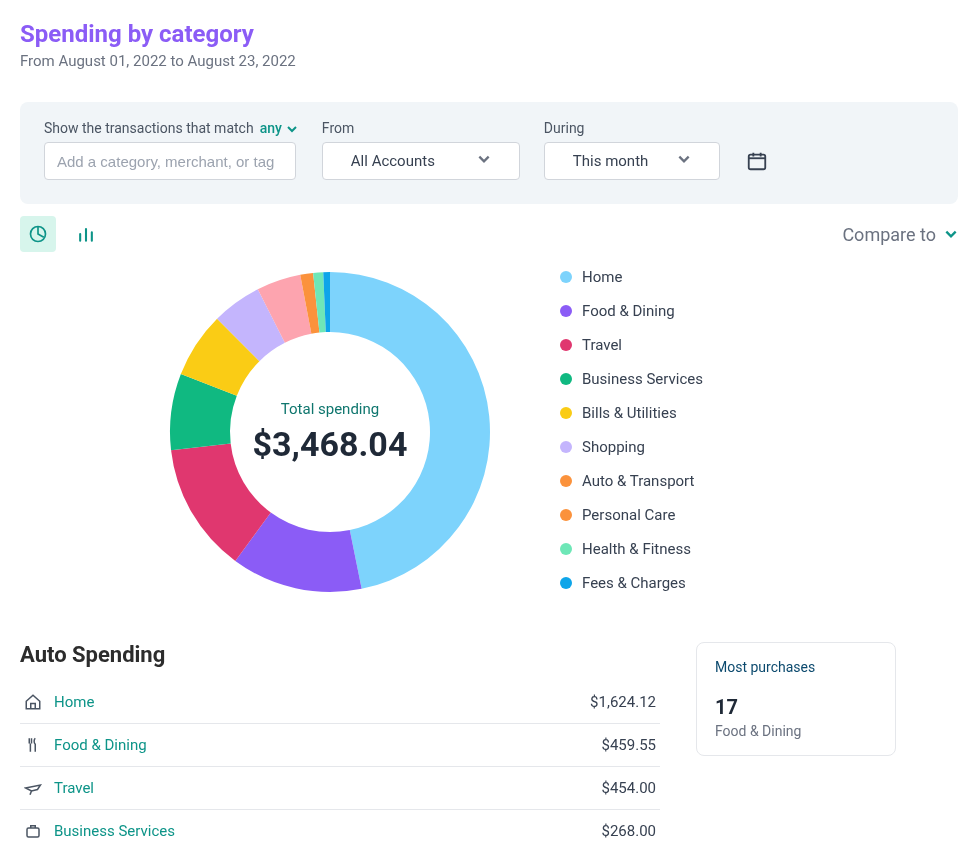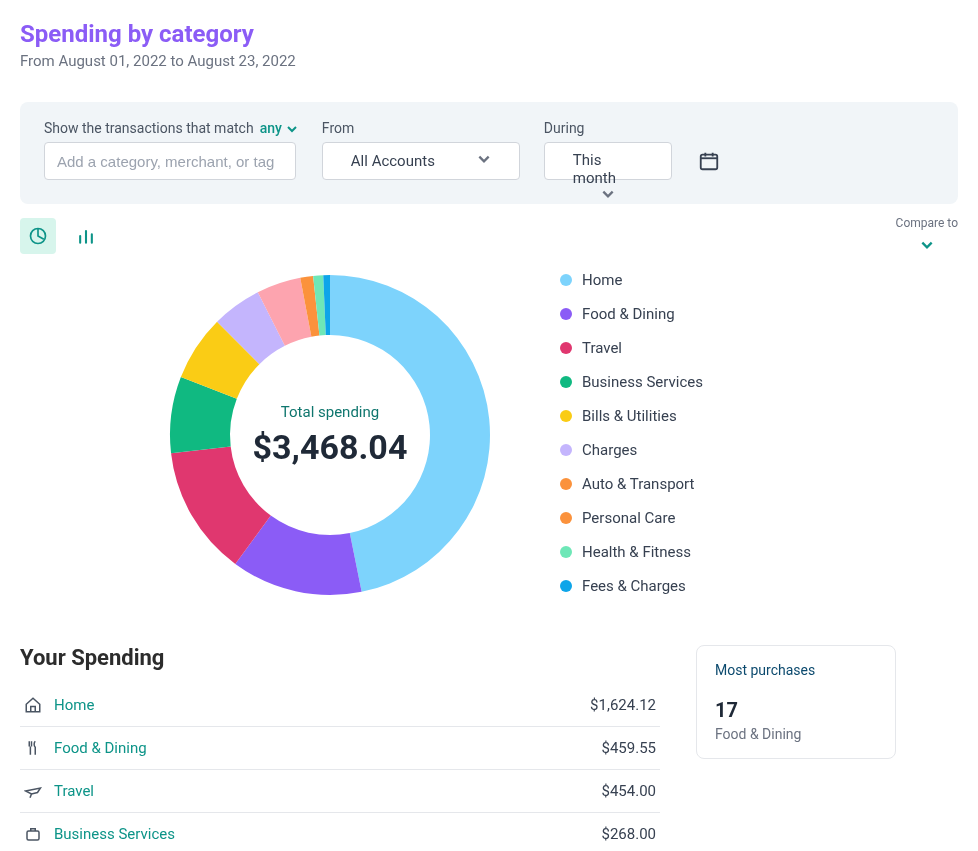--- a/index.html
+++ b/index.html
@@ -65,21 +65,21 @@
   padding: 8px 28px;
   font-size: 15px;
   color: #374151;
   height: 38px;
   display: flex;
   align-items: center;
   justify-content: space-between;
   cursor: pointer;
   width: 198px;
 }
-.during-select { width: 128px; flex-direction: column; }
+.during-select { width: 176px; }
 .select .chev { color: #6b7280; }
 .calendar-btn {
   width: 26px; height: 26px;
   display: flex; align-items: center; justify-content: center;
   color: #374151;
   cursor: pointer;
   margin-bottom: 6px;
 }
 
 .chart-toolbar {
@@ -92,24 +92,23 @@
 .toggle-btn {
   width: 36px; height: 36px;
   border-radius: 4px;
   display: flex; align-items: center; justify-content: center;
   cursor: pointer;
   color: #0d9488;
 }
 .toggle-btn.active { background: #d7f5ec; }
 .compare {
   display: flex; align-items: center; gap: 8px;
-  font-size: 12px;
+  font-size: 18px;
   color: #6b7280;
   cursor: pointer;
-  flex-direction: column;
 }
 .compare .chev { color: #0d9488; }
 
 .chart-row {
   display: flex;
   gap: 60px;
   align-items: flex-start;
   margin-top: 10px;
   padding-left: 140px;
 }
@@ -298,21 +297,21 @@
       <div class="legend-item">
         <span class="legend-dot" style="background: rgb(16, 185, 129);"></span>
         <span>Business Services</span>
       </div>
       <div class="legend-item">
         <span class="legend-dot" style="background: rgb(250, 204, 21);"></span>
         <span>Bills &amp; Utilities</span>
       </div>
       <div class="legend-item">
         <span class="legend-dot" style="background: rgb(196, 181, 253);"></span>
-        <span>Charges</span>
+        <span>Shopping</span>
       </div>
       <div class="legend-item">
         <span class="legend-dot" style="background: rgb(251, 146, 60);"></span>
         <span>Auto &amp; Transport</span>
       </div>
       <div class="legend-item">
         <span class="legend-dot" style="background: rgb(251, 146, 60);"></span>
         <span>Personal Care</span>
       </div>
       <div class="legend-item">
@@ -321,21 +320,21 @@
       </div>
       <div class="legend-item">
         <span class="legend-dot" style="background: rgb(14, 165, 233);"></span>
         <span>Fees &amp; Charges</span>
       </div>
     </div>
 </div>
 
 <div class="spending-section">
   <div class="spending-left">
-    <h2 class="spending-title">Your Spending</h2>
+    <h2 class="spending-title">Auto Spending</h2>
     <div class="spend-table" id="spend-table">
         <div class="spend-row">
           <div class="spend-left">
             <span class="spend-icon">
               <svg width="18" height="18" viewBox="0 0 24 24" fill="none" stroke="currentColor" stroke-width="2">
                 <path d="M3 11 L12 3 L21 11 V21 H3 Z"></path>
                 <path d="M9 21 V14 H15 V21"></path>
               </svg>
             </span>
             <span class="spend-name">Home</span>

